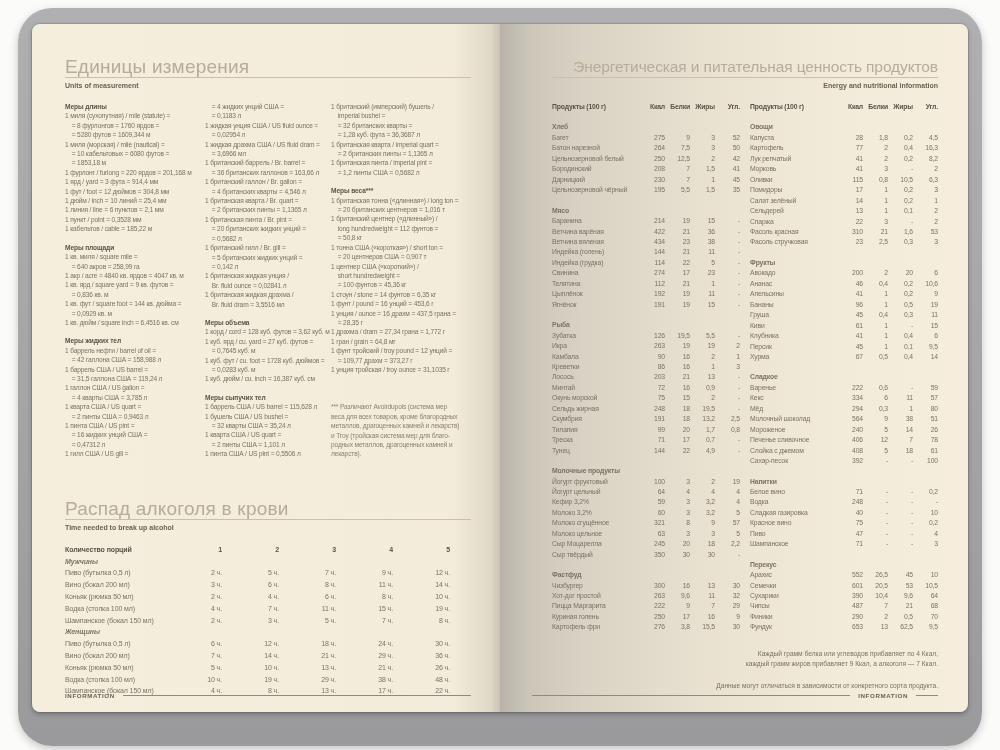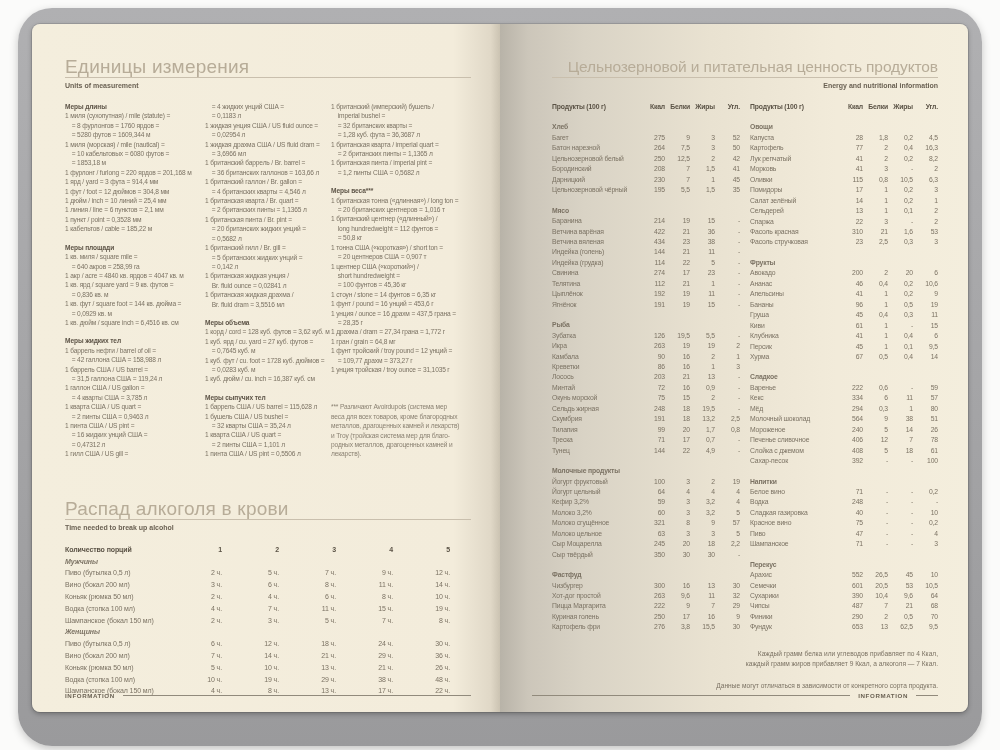--- a/index.html
+++ b/index.html
@@ -314,21 +314,21 @@
       </div>
     </div>
     <div class="footer fl">
       <span class="finfo">INFORMATION</span>
       <span class="fline grow"></span>
     </div>
   </div>
 
   <div class="page right">
     <div class="inner-r">
-      <div class="sec-title rt">Цельнозерновой и питательная ценность продуктов</div>
+      <div class="sec-title rt">Энергетическая и питательная ценность продуктов</div>
       <div class="sec-sub rt">Energy and nutritional information</div>
       <div class="ngroups">
           <div class="ngroup">
             <div class="nrow nhead">
               <div>Продукты (100 г)</div>
               <div class="num">Ккал</div>
               <div class="num">Белки</div>
               <div class="num">Жиры</div>
               <div class="num">Угл.</div>
             </div>

